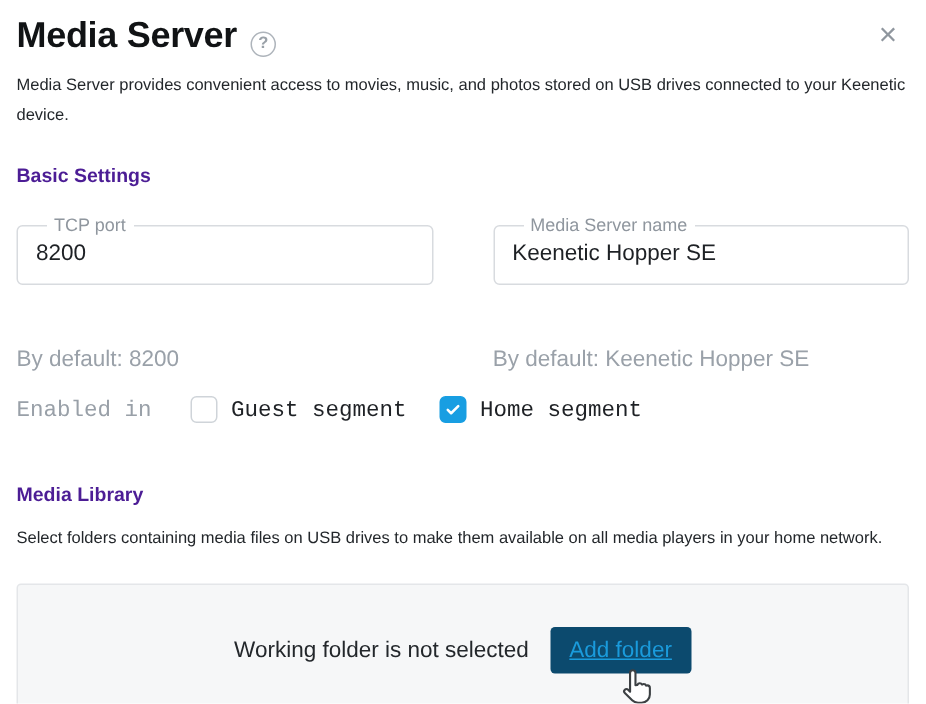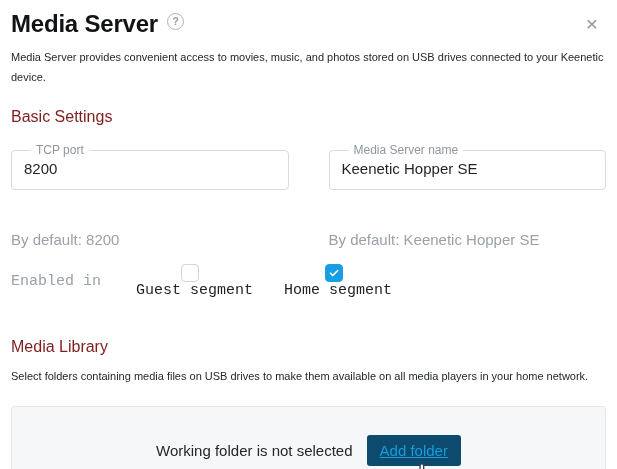--- a/index.html
+++ b/index.html
@@ -8,21 +8,21 @@
     width: 617px; height: 469px;
     background: #ffffff;
     font-family: "Liberation Sans", sans-serif;
     color: #1e2125;
     overflow: hidden;
     position: relative;
   }
   .dialog { padding: 10px 11px 0; position: relative; width: 100%; height: 100%; }
 
   
-  .hdr { display: flex; align-items: flex-start; }
+  .hdr { display: flex; align-items: flex-end; }
   h1.title {
     margin: 0; font-size: 24px; font-weight: 700; color: #111315;
     letter-spacing: -0.2px; line-height: 28px;
   }
   .help-icon {
     width: 17px; height: 17px; margin-left: 9px; margin-top: 3px;
     border: 1.5px solid #aeb4bb; border-radius: 50%;
     color: #9aa1a8; font-size: 11px; font-weight: 700;
     display: inline-flex; align-items: center; justify-content: center;
     cursor: pointer; line-height: 1;
@@ -33,21 +33,21 @@
     color: #8f969e; font-size: 21px; line-height: 22px; text-align: center;
     cursor: pointer; font-family: "Liberation Sans", sans-serif;
   }
 
   p.desc {
     margin: 9px 0 0; font-size: 11px; line-height: 20px; color: #23272b;
     max-width: 594px;
   }
 
   h2.section {
-    margin: 20px 0 0; font-size: 16px; font-weight: 400; color: #7f1d1d;
+    margin: 20px 0 0; font-size: 13px; font-weight: 700; color: #4c1d95;
     line-height: 20px;
   }
   h2.section.media { margin-top: 38px; }
 
   
   .fields-grid {
     margin-top: 16px;
     display: grid;
     grid-template-columns: 1fr 1fr;
     column-gap: 18px;
@@ -65,21 +65,21 @@
   fieldset.field input {
     border: 0; outline: 0; width: 100%; background: transparent;
     font-size: 15px; color: #1e2125; padding: 3px 0 2px;
     font-family: "Liberation Sans", sans-serif;
   }
   .hint { font-size: 15px; color: #9aa1a9; line-height: 20px; }
 
   
   .cb-row { margin-top: 14px; display: flex; align-items: center; font-size: 15px; font-family: Liberation Mono, monospace; }
   .cb-row .row-label { color: #99a0a8; margin-right: 26px; }
-  .cb-item { display: flex; align-items: center; cursor: pointer; flex-direction: column; }
+  .cb-item { display: flex; align-items: flex-end; cursor: pointer; }
   .cb-item + .cb-item { margin-left: 22px; }
   .cb {
     width: 18px; height: 18px; border-radius: 4px; flex: 0 0 auto;
     border: 1px solid #cfd4d9; background: #fff;
     display: inline-flex; align-items: center; justify-content: center;
   }
   .cb svg { display: none; width: 12px; height: 12px; }
   .cb.checked { background: #189ee2; border-color: #189ee2; }
   .cb.checked svg { display: block; }
   .cb-item .cb-label { margin-left: 9px; color: #1e2125; }

